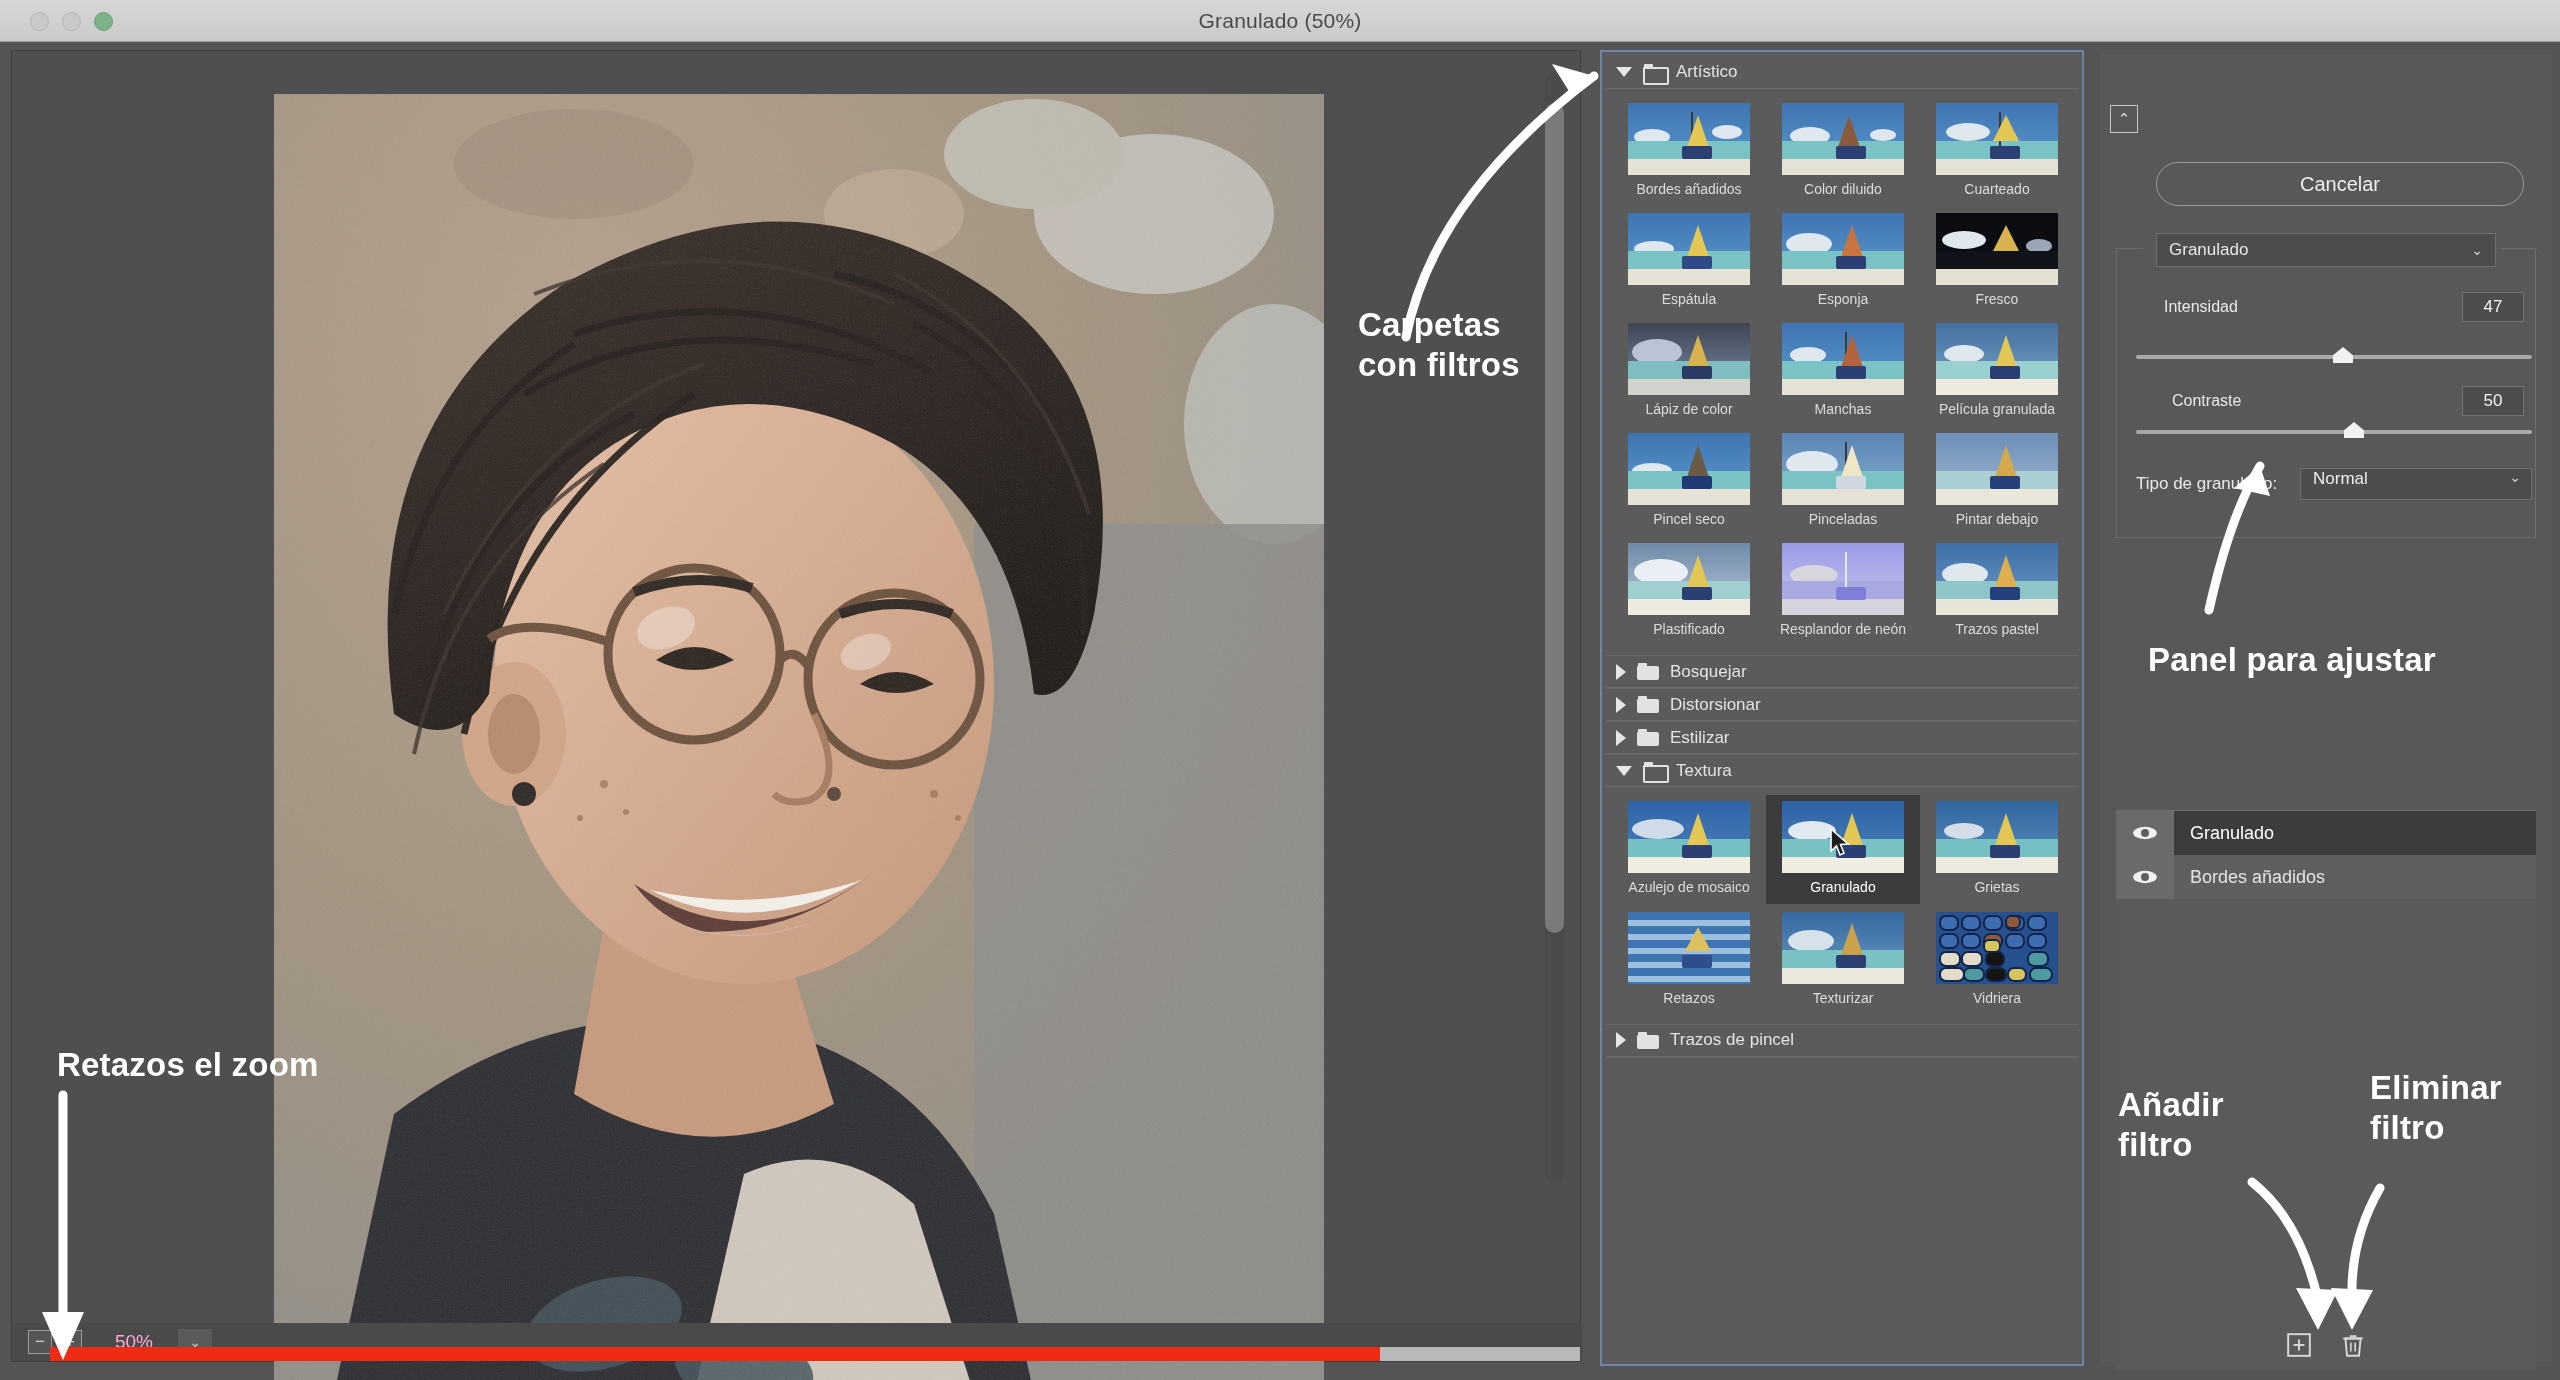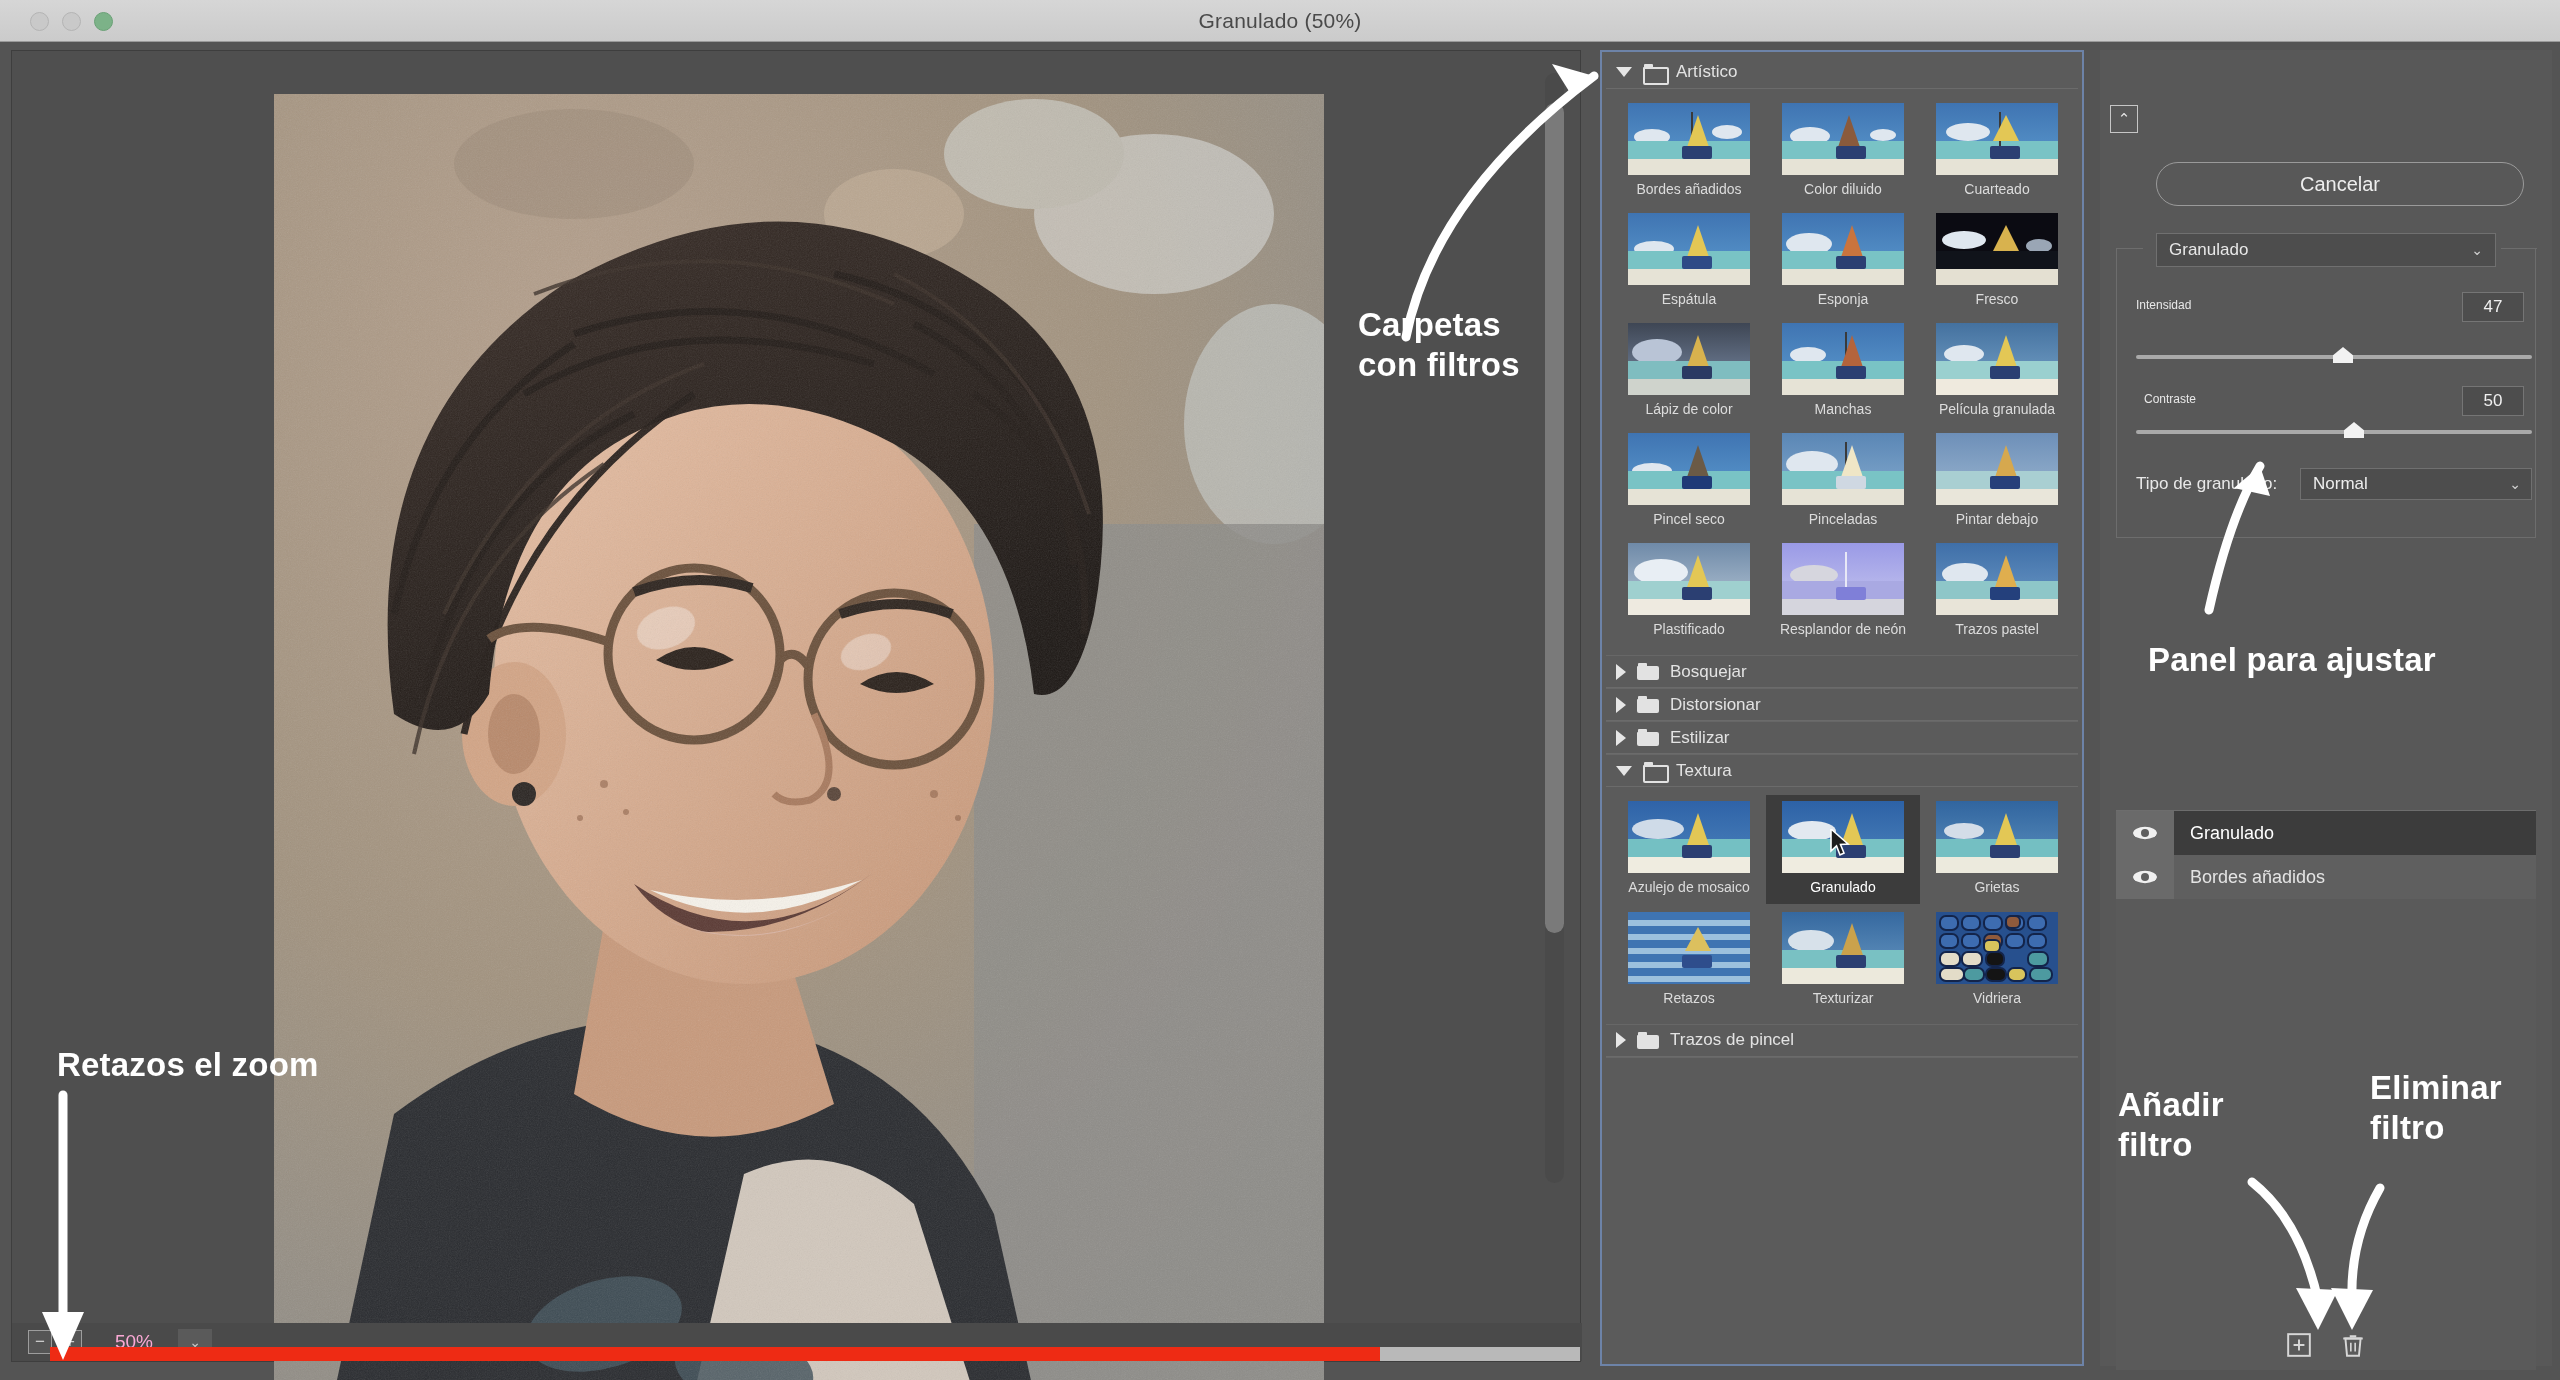--- a/index.html
+++ b/index.html
@@ -137,34 +137,34 @@
   .ctrl-box {
     position:absolute; left:16px; top:198px; width:420px; height:290px;
     border:1px solid #6d6d6d; border-top:none;
   }
   .ctrl-box::before, .ctrl-box::after{
     content:""; position:absolute; top:0; height:1px; background:#6d6d6d;
   }
   .ctrl-box::before{ left:0; width:26px; }
   .ctrl-box::after { left:384px; width:36px; }
 
-  .row-lbl { position:absolute; color:#e8e8e8; font-size:12px; }
+  .row-lbl { position:absolute; color:#e8e8e8; font-size:16px;margin-left:28px; }
   .num-box {
     position:absolute; width:62px; height:30px; background:#4d4d4d; border:1px solid #757575;
     color:#f0f0f0; font-size:17px; display:flex; align-items:center; justify-content:center;
   }
   .track { position:absolute; height:4px; background:#a9a9a9; border-radius:2px; }
   .knob {
     position:absolute; width:20px; height:16px; background:#f2f2f2;
     clip-path:polygon(50% 0,100% 52%,100% 100%,0 100%,0 52%);
   }
   .grain-lbl { position:absolute; left:36px; top:424px; color:#e8e8e8; font-size:17px; }
   .grain-sel {
     position:absolute; left:200px; top:418px; width:232px; height:32px; background:#4d4d4d;
-    border:1px solid #707070; color:#ededed; font-size:17px; display:flex; align-items:center;
+    border:1px solid #707070; color:#ededed; font-size:17px; display:flex; align-items:flex-start;
     padding-left:12px;
   }
   .grain-sel .cv { position:absolute; right:10px; font-size:14px; color:#d0d0d0; }
 
   .layers {
     position:absolute; left:16px; top:760px; width:420px; height:560px; background:#5a5a5a;
     border-top:1px solid #6d6d6d;
   }
   .layer-row { height:44px; display:flex; align-items:center; background:#5f5f5f; }
   .layer-row.active { background:#3c3c3c; }

